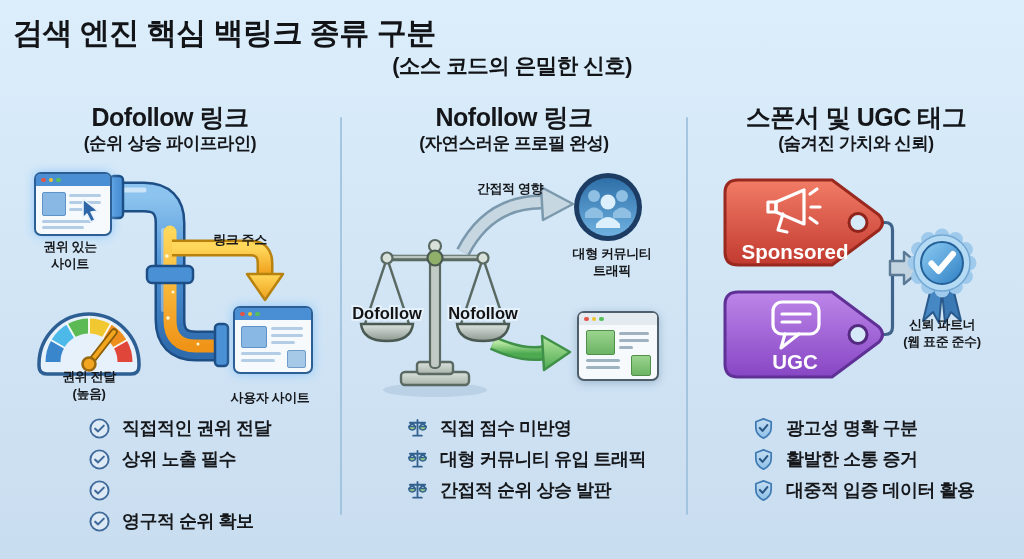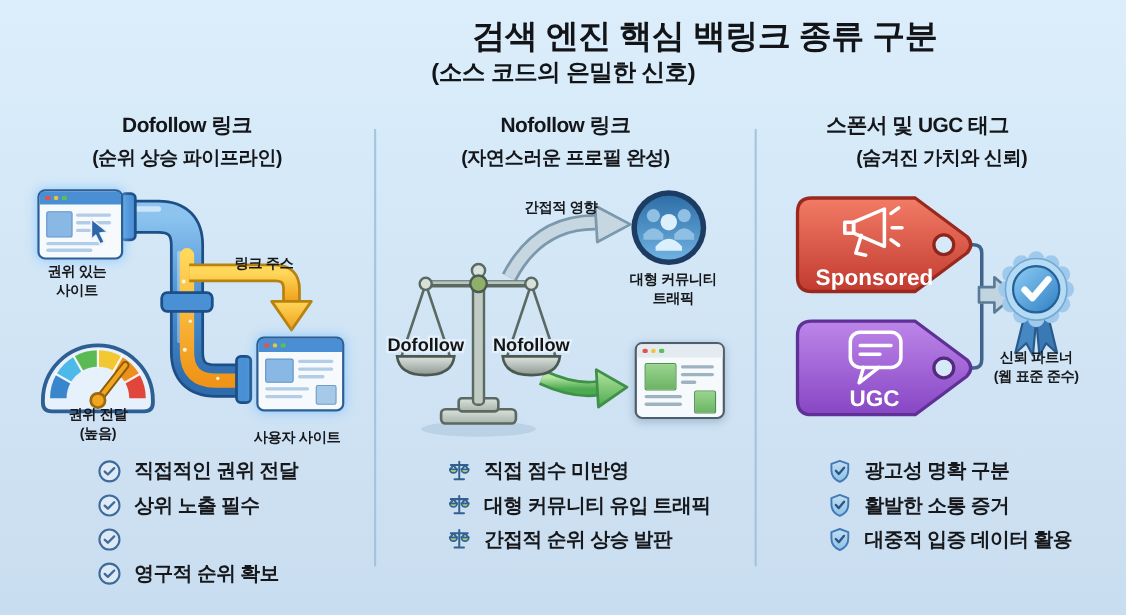--- a/index.html
+++ b/index.html
@@ -1,21 +1,21 @@
 <!DOCTYPE html>
 <html><head>
 <meta charset="utf-8">
 <style>
   html,body{margin:0;padding:0;background:#cfe2f2;font-family:"Liberation Sans","DejaVu Sans",sans-serif;}
   .canvas{position:relative;width:1024px;height:559px;overflow:hidden;
           background:linear-gradient(180deg,#dceefb 0%,#d2e6f6 45%,#c9ddf0 100%);}
   .abs{position:absolute;}
-  .title{left:0;top:13px;width:852px;text-align:right;font-size:30px;font-weight:800;color:#121417;letter-spacing:-0.5px;}
+  .title{left:13px;top:13px;width:852px;text-align:left;font-size:30px;font-weight:800;color:#121417;letter-spacing:-0.5px;}
   .subtitle{left:0;top:51px;width:1024px;text-align:center;font-size:21.5px;font-weight:800;color:#121417;letter-spacing:-0.5px;}
-  .col-head{top:101px;text-align:center;font-size:19px;font-weight:800;color:#14161a;letter-spacing:-0.5px;}
+  .col-head{top:101px;text-align:center;font-size:25px;font-weight:800;color:#14161a;letter-spacing:-0.5px;}
   .col-sub{top:131px;text-align:center;font-size:17.5px;font-weight:700;color:#14161a;letter-spacing:-0.5px;}
   .divider{top:117px;width:2px;height:398px;background:#9cc0dc;border-radius:2px;opacity:.85;}
   .lbl{font-size:13px;font-weight:800;line-height:1.3;text-align:center;color:#16181c;white-space:pre-line;letter-spacing:-0.4px;}
   .checklist{top:417px;display:flex;flex-direction:column;gap:9px;}
   .check-row{display:flex;align-items:center;gap:11px;height:22px;}
   .check-text{font-size:18px;font-weight:700;color:#16181c;letter-spacing:-0.5px;white-space:nowrap;}
   .ic{width:23px;height:23px;flex:0 0 23px;}
   
   .browser{position:absolute;border:2.5px solid #2e5f94;border-radius:7px;background:#f6fafd;
            box-shadow:0 0 10px rgba(130,195,255,.85);}
@@ -291,21 +291,21 @@
     <div class="check-row">
       <svg class="ic" viewBox="0 0 24 24">
           <path d="M12 3 V18 M4 6 H20 M6.5 6 L3.5 10 M6.5 6 L9.5 10 M17.5 6 L14.5 10 M17.5 6 L20.5 10 M7.5 19.5 H16.5" fill="none" stroke="#33618f" stroke-width="1.9" stroke-linecap="round"></path>
           <path d="M3 10 a3.5 3.5 0 0 0 7 0 Z" fill="#9ac87e" stroke="#33618f" stroke-width="1.6"></path>
           <path d="M14 10 a3.5 3.5 0 0 0 7 0 Z" fill="#9ac87e" stroke="#33618f" stroke-width="1.6"></path>
         </svg>
       <span class="check-text">간접적 순위 상승 발판</span>
     </div>
   </div>
 
-  <div class="abs col-head" style="left:672px;width:324px">스폰서 및 UGC 태그</div>
+  <div class="abs col-head" style="left:694px;width:324px">스폰서 및 UGC 태그</div>
   <div class="abs col-sub" style="left:694px;width:324px">(숨겨진 가치와 신뢰)</div>
 
   <svg class="abs" style="left:686px;top:160px" width="338" height="250" viewBox="0 0 338 250">
 
     <g>
       <path d="M 181.5 62.5 H 199 Q 206.5 62.5 206.5 70 V 101" fill="none" stroke="#3f638a" stroke-width="3.2"></path>
       <path d="M 181.5 174.5 H 199 Q 206.5 174.5 206.5 167 V 116" fill="none" stroke="#3f638a" stroke-width="3.2"></path>
       <polygon points="204,101 218,101 218,92 237,108 218,124 218,115 204,115" fill="#c2d4e0" stroke="#5a7a96" stroke-width="2.4" stroke-linejoin="round"></polygon>
     </g>
 

